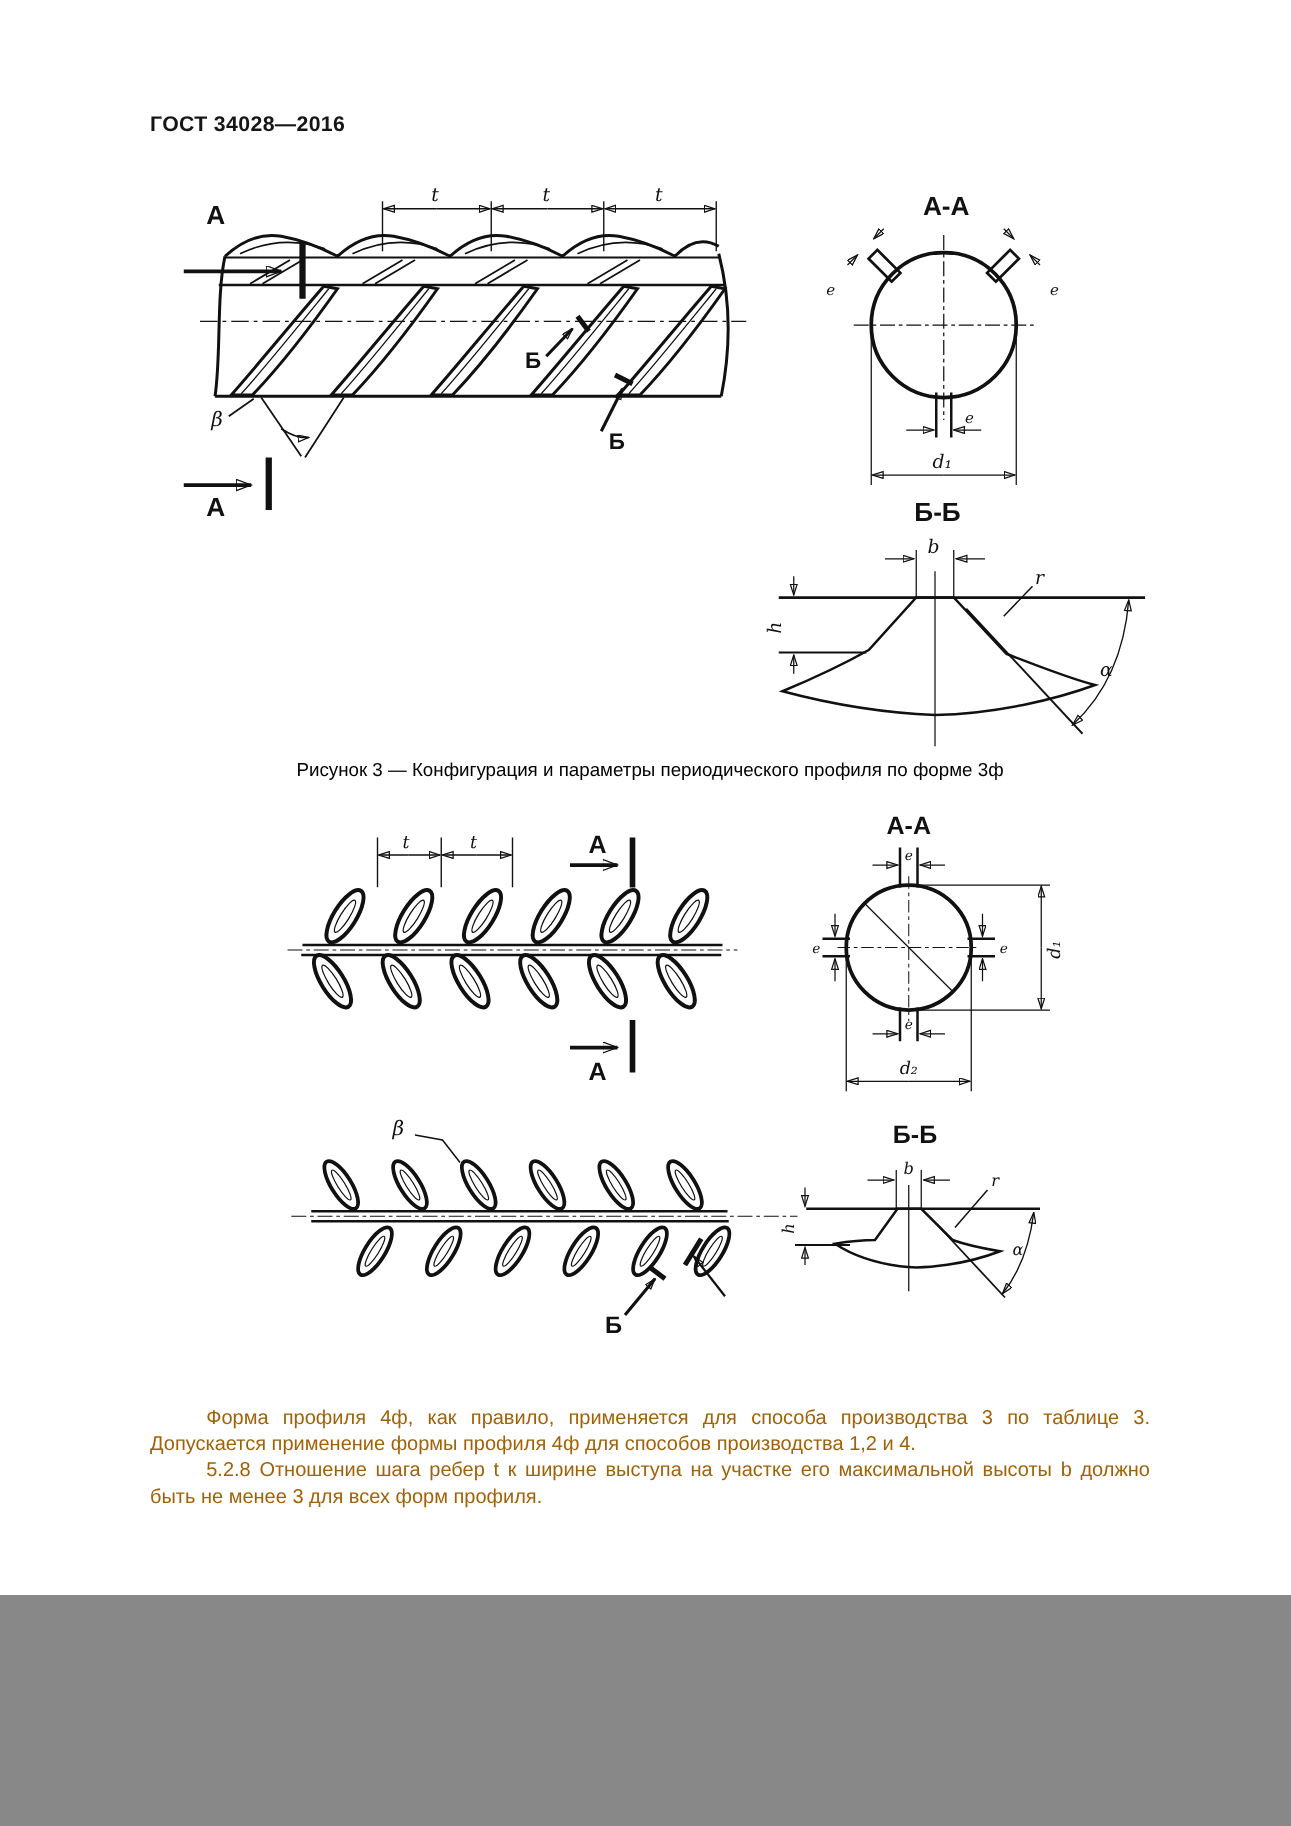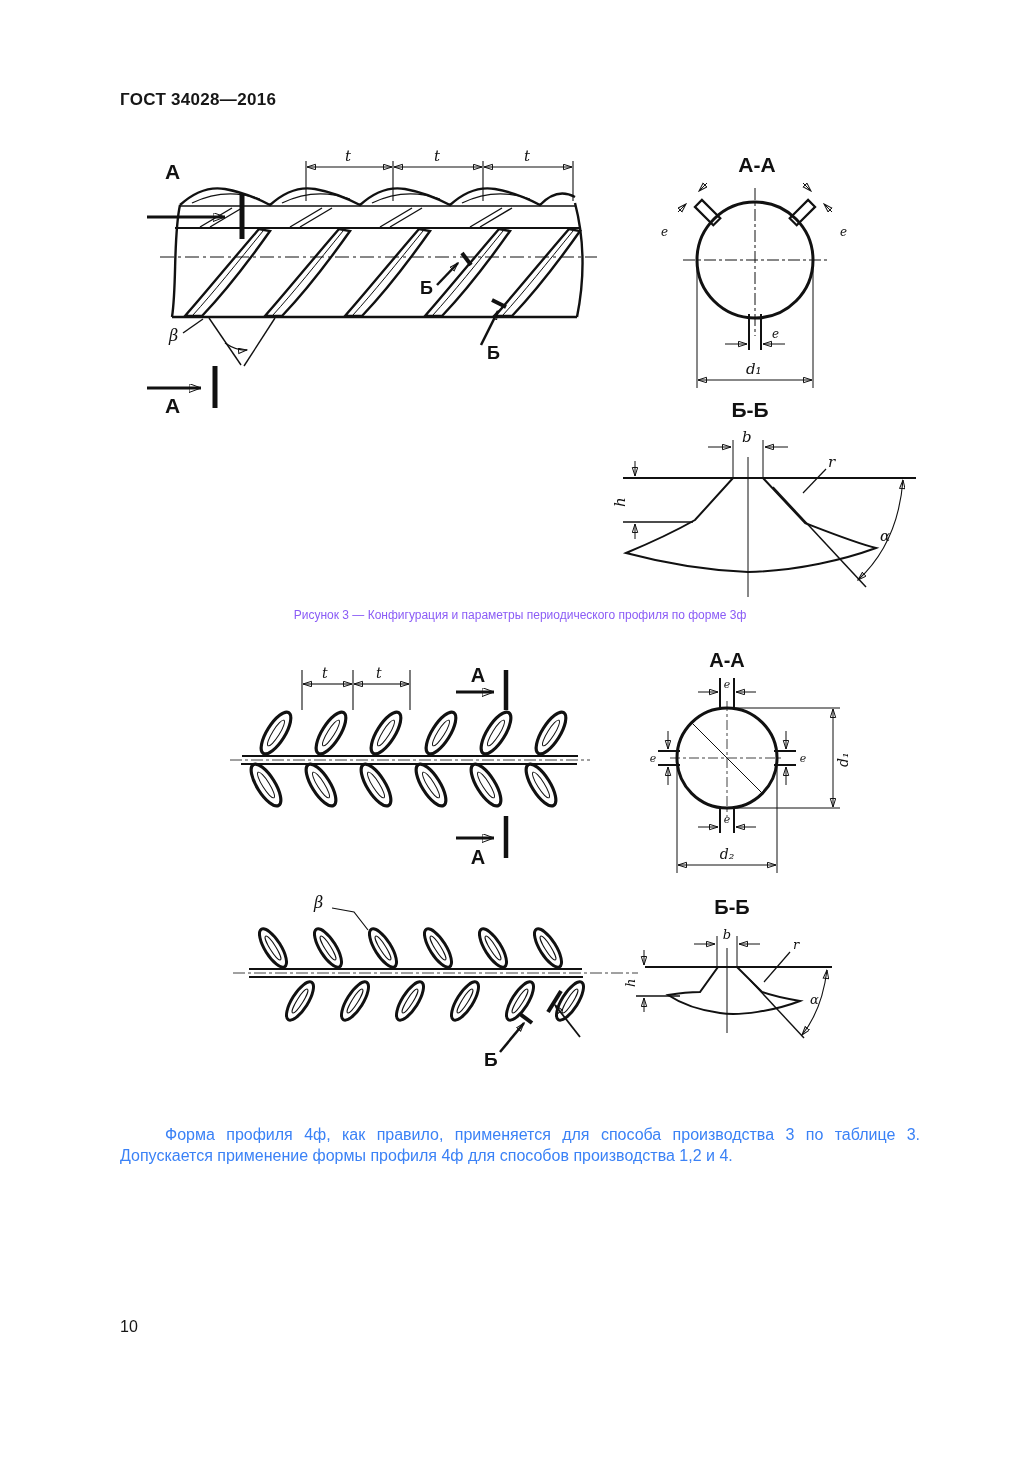--- a/index.html
+++ b/index.html
@@ -1,22 +1,22 @@
 <!DOCTYPE html>
 <html><head>
 <meta charset="utf-8">
 <style>
   html,body{margin:0;padding:0;background:#888;}
-  .page{position:relative;width:1033px;height:1461px;background:#ffffff;
+  .page{position:relative;width:1033px;height:1276px;background:#ffffff;
         font-family:"Liberation Sans",sans-serif;color:#161616;margin:0 auto;overflow:hidden;}
   .hdr{position:absolute;left:120px;top:90px;font-size:17px;font-weight:bold;letter-spacing:.3px;}
   .abs{position:absolute;}
-  .caption{position:absolute;left:115px;width:810px;text-align:center;font-size:12px;color:#8b5cf6;}
+  .caption{position:absolute;left:115px;width:810px;text-align:center;font-size:15px;color:#000000;}
   .bodytext{position:absolute;left:120px;top:1124px;width:800px;font-size:16px;line-height:21px;
-            text-align:justify;color:#3b82f6;}
+            text-align:justify;color:#a16207;}
   .bodytext p{margin:0;text-indent:45px;}
   .pageno{position:absolute;left:120px;top:1318px;font-size:16px;}
   svg{display:block;}
   svg line,svg path,svg ellipse,svg circle,svg polyline{stroke:#111;fill:none;}
   text.dim{font-family:"DejaVu Serif",serif;font-style:italic;fill:#111;stroke:none;}
   text.cyr{font-family:"Liberation Sans",sans-serif;font-weight:bold;fill:#111;stroke:none;}
 </style>
 </head>
 <body>
 
@@ -416,17 +416,18 @@
     <g>
       <line x1="128" y1="92" x2="182" y2="150" stroke-width="1.4"></line>
       <path d="M205,82 Q200,122 180,147" stroke-width="1.1" marker-start="url(#ahr)" marker-end="url(#ah)"></path>
       <text class="dim" x="188" y="116" font-size="13">α</text>
     </g>
   </svg>
 
 
   <div class="bodytext">
     <p>Форма профиля 4ф, как правило, применяется для способа производства 3 по таблице 3. Допускается применение формы профиля 4ф для способов производства 1,2 и 4.</p>
+    <p>5.2.8 Отношение шага ребер t к ширине выступа на участке его максимальной высоты b должно быть не менее 3 для всех форм профиля.</p>
   </div>
 
   <div class="pageno">10</div>
 
 </div>
 
 </body></html>

